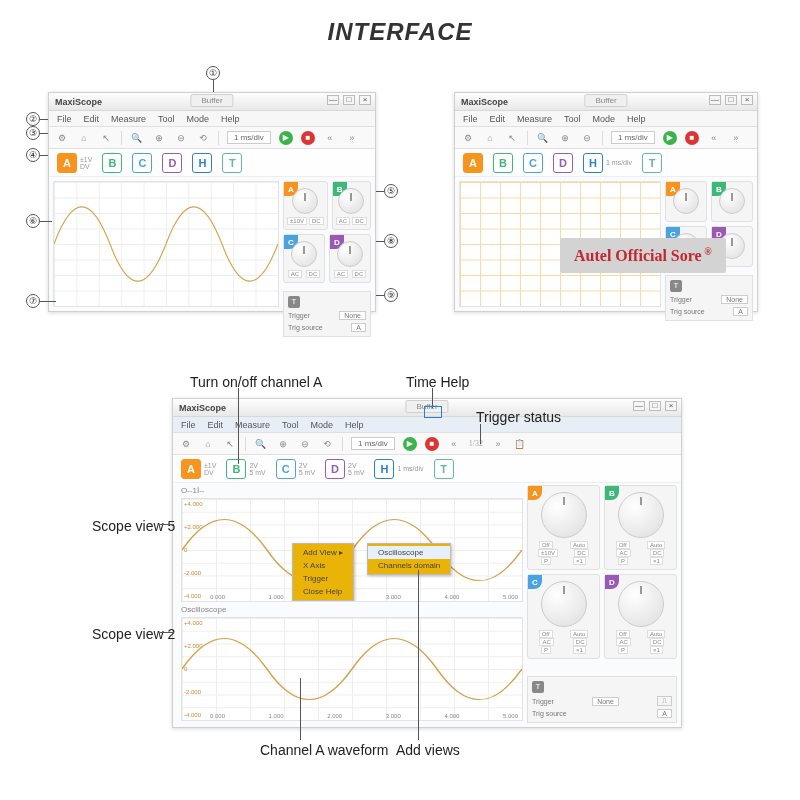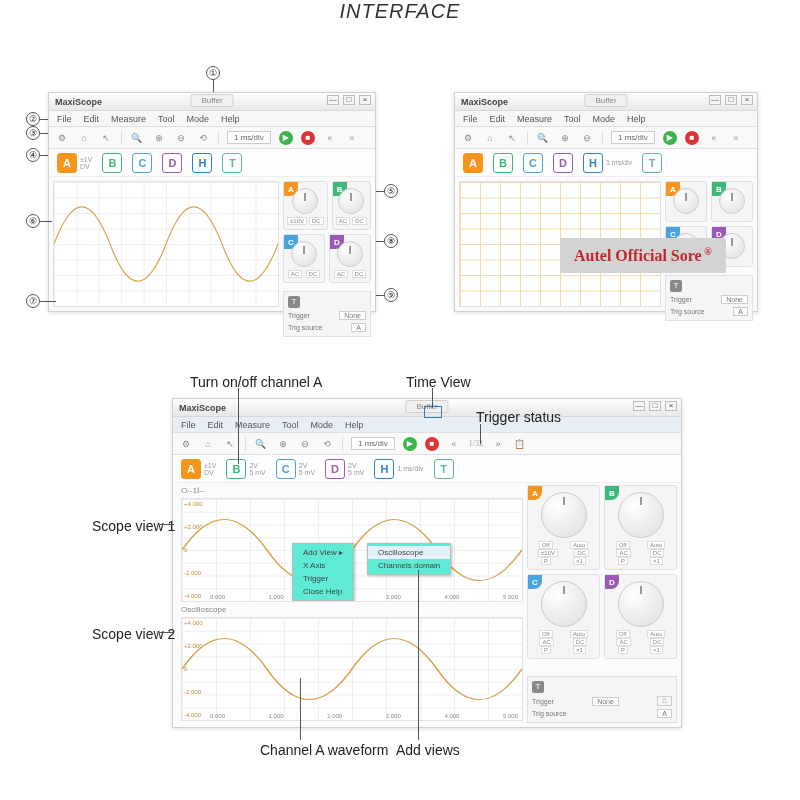--- a/index.html
+++ b/index.html
@@ -1,17 +1,17 @@
 <!DOCTYPE html>
 <html><head>
 <meta charset="utf-8">
 <style>
   * { box-sizing: border-box; margin: 0; padding: 0; }
   body { font-family: Arial, sans-serif; background: #fff; width: 800px; height: 800px; position: relative; font-size: 10px; color: #333; }
-  .page-title { font-size: 20px; font-weight: 400; font-style: italic; text-align: center; letter-spacing: 1px; }
+  .page-title { font-size: 24px; font-weight: 700; font-style: italic; text-align: center; padding-top: 18px; letter-spacing: 1px; }
 
   .window { position: absolute; background: #fafbfc; border: 1px solid #d0d0d0; box-shadow: 0 1px 4px rgba(0,0,0,0.15); }
   .titlebar { height: 18px; background: linear-gradient(#fefefe,#e8e8e8); border-bottom: 1px solid #d8d8d8; display: flex; align-items: center; padding: 0 6px; font-size: 9px; color: #555; position: relative; }
   .titlebar .title { font-weight: bold; color: #444; }
   .titlebar .wctrl { position: absolute; right: 4px; top: 2px; display: flex; gap: 4px; }
   .titlebar .wctrl span { width: 12px; height: 10px; border: 1px solid #bbb; background: #f5f5f5; font-size: 8px; text-align: center; line-height: 8px; }
   .centerbtn { position: absolute; left: 50%; transform: translateX(-50%); top: 1px; padding: 1px 10px; background: #f0f0f0; border: 1px solid #cfcfcf; font-size: 8px; color:#888; border-radius: 2px; }
 
   .menubar { height: 16px; background: #f7f7f7; border-bottom: 1px solid #e0e0e0; display: flex; gap: 12px; padding: 0 8px; align-items: center; font-size: 9px; color: #555; }
   .toolbar { height: 22px; background: #f9f9f9; border-bottom: 1px solid #e0e0e0; display: flex; align-items: center; padding: 0 6px; gap: 8px; font-size: 9px; color: #777; }
@@ -46,21 +46,21 @@
   .dial .ctrls span{ border:1px solid #ddd; padding:0 2px; background:#fff;}
   .trgbox { background:#f5f5f5; border:1px solid #e0e0e0; padding:4px; font-size:7px; color:#777; }
   .trgbox .tag { display:inline-block; width:12px;height:12px;background:#888;color:#fff;text-align:center;line-height:12px;font-size:8px;border-radius:2px;}
   .trgbox .row{ display:flex; justify-content:space-between; margin-top:3px; align-items:center;}
   .trgbox .dd{ border:1px solid #ccc; padding:0 4px; background:#fff; font-size:7px;}
 
   .callout { position:absolute; font-size:14px; color:#222; }
   .cnum { display:inline-block; width:14px; height:14px; border:1px solid #555; border-radius:50%; font-size:9px; text-align:center; line-height:13px; background:#fff; }
   .lead { position:absolute; background:#555; }
 
-  .context-menu { position:absolute; background:#5eead4; border:1px solid #bbb; box-shadow:1px 1px 3px rgba(0,0,0,0.25); font-size:8px; color:#444; padding:2px 0; }
+  .context-menu { position:absolute; background:#eab308; border:1px solid #bbb; box-shadow:1px 1px 3px rgba(0,0,0,0.25); font-size:8px; color:#444; padding:2px 0; }
   .context-menu div{ padding:2px 10px; white-space:nowrap;}
   .context-menu.sub div:first-child{ background:#e6f0fb;}
 
   .watermark { position:absolute; background:#d3d3d3; color:#c1272d; font-weight:bold; padding:8px 14px; font-size:16px; border-radius:2px; font-family: 'Times New Roman', serif; }
   .watermark sup{ font-size:10px;}
 
   
   .small .body-area{ top:84px; }
   .small .sidepanel{ width:88px; }
   .small .dial .knob{ width:26px; height:26px; }
@@ -529,29 +529,29 @@
             <span class="dd">A</span>
           </div>
       </div>
     </div>
   </div>
 </div>
 
 <div class="callout" style="left:190px; top:374px;">Turn on/off channel A</div>
 <div class="lead" style="left:238px; top:388px; width:1px; height:76px;"></div>
 
-<div class="callout" style="left:406px; top:374px;">Time View</div>
+<div class="callout" style="left:406px; top:374px;">Time Help</div>
 <div class="lead" style="left:432px; top:388px; width:1px; height:20px;"></div>
 <div class="lead" style="left:432px; top:408px; width:1px; height:0;"></div>
 <div style="position:absolute;left:424px;top:406px;width:18px;height:12px;border:1.5px solid #2c82c9;"></div>
 
 <div class="callout" style="left:476px; top:409px;">Trigger status</div>
 <div class="lead" style="left:480px; top:424px; width:1px; height:20px;"></div>
 
-<div class="callout" style="left:92px; top:518px;">Scope view 1</div>
+<div class="callout" style="left:92px; top:518px;">Scope view 5</div>
 <div class="lead" style="left:160px; top:524px; width:14px; height:1px;"></div>
 
 <div class="callout" style="left:92px; top:626px;">Scope view 2</div>
 <div class="lead" style="left:160px; top:632px; width:14px; height:1px;"></div>
 
 <div class="callout" style="left:260px; top:742px;">Channel A waveform</div>
 <div class="lead" style="left:300px; top:678px; width:1px; height:62px;"></div>
 
 <div class="callout" style="left:396px; top:742px;">Add views</div>
 <div class="lead" style="left:418px; top:570px; width:1px; height:170px;"></div>

